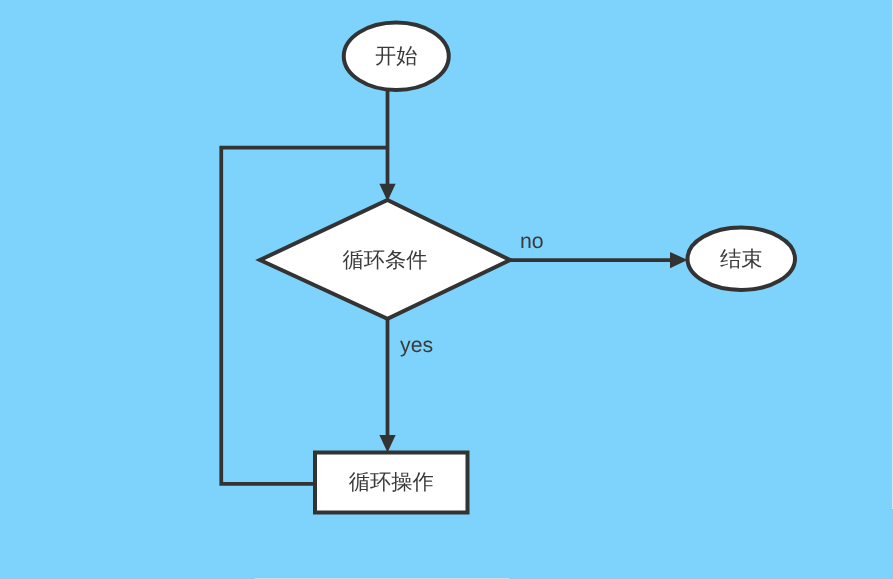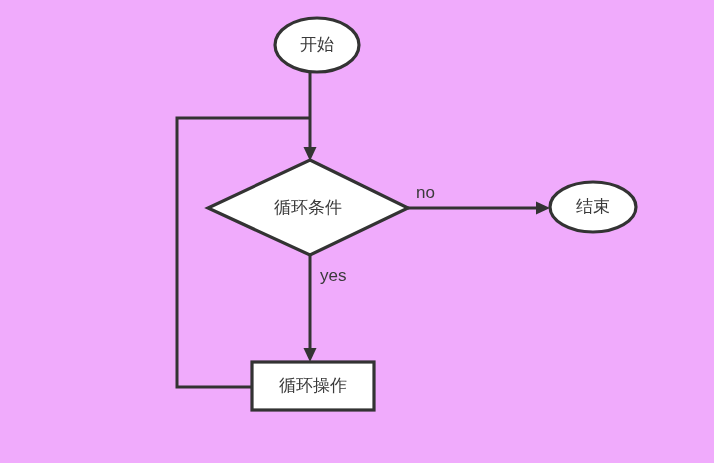--- a/index.html
+++ b/index.html
@@ -7,21 +7,21 @@
     padding: 0;
     background: #ffffff;
   }
   body {
     font-family: "Liberation Sans", "DejaVu Sans", sans-serif;
   }
   #canvas {
     position: relative;
     width: 714px;
     height: 463px;
-    background: #f0abfc;
+    background: #7dd3fc;
     overflow: hidden;
   }
   #flow-svg {
     position: absolute;
     left: 0;
     top: 0;
     width: 714px;
     height: 463px;
     display: block;
   }

